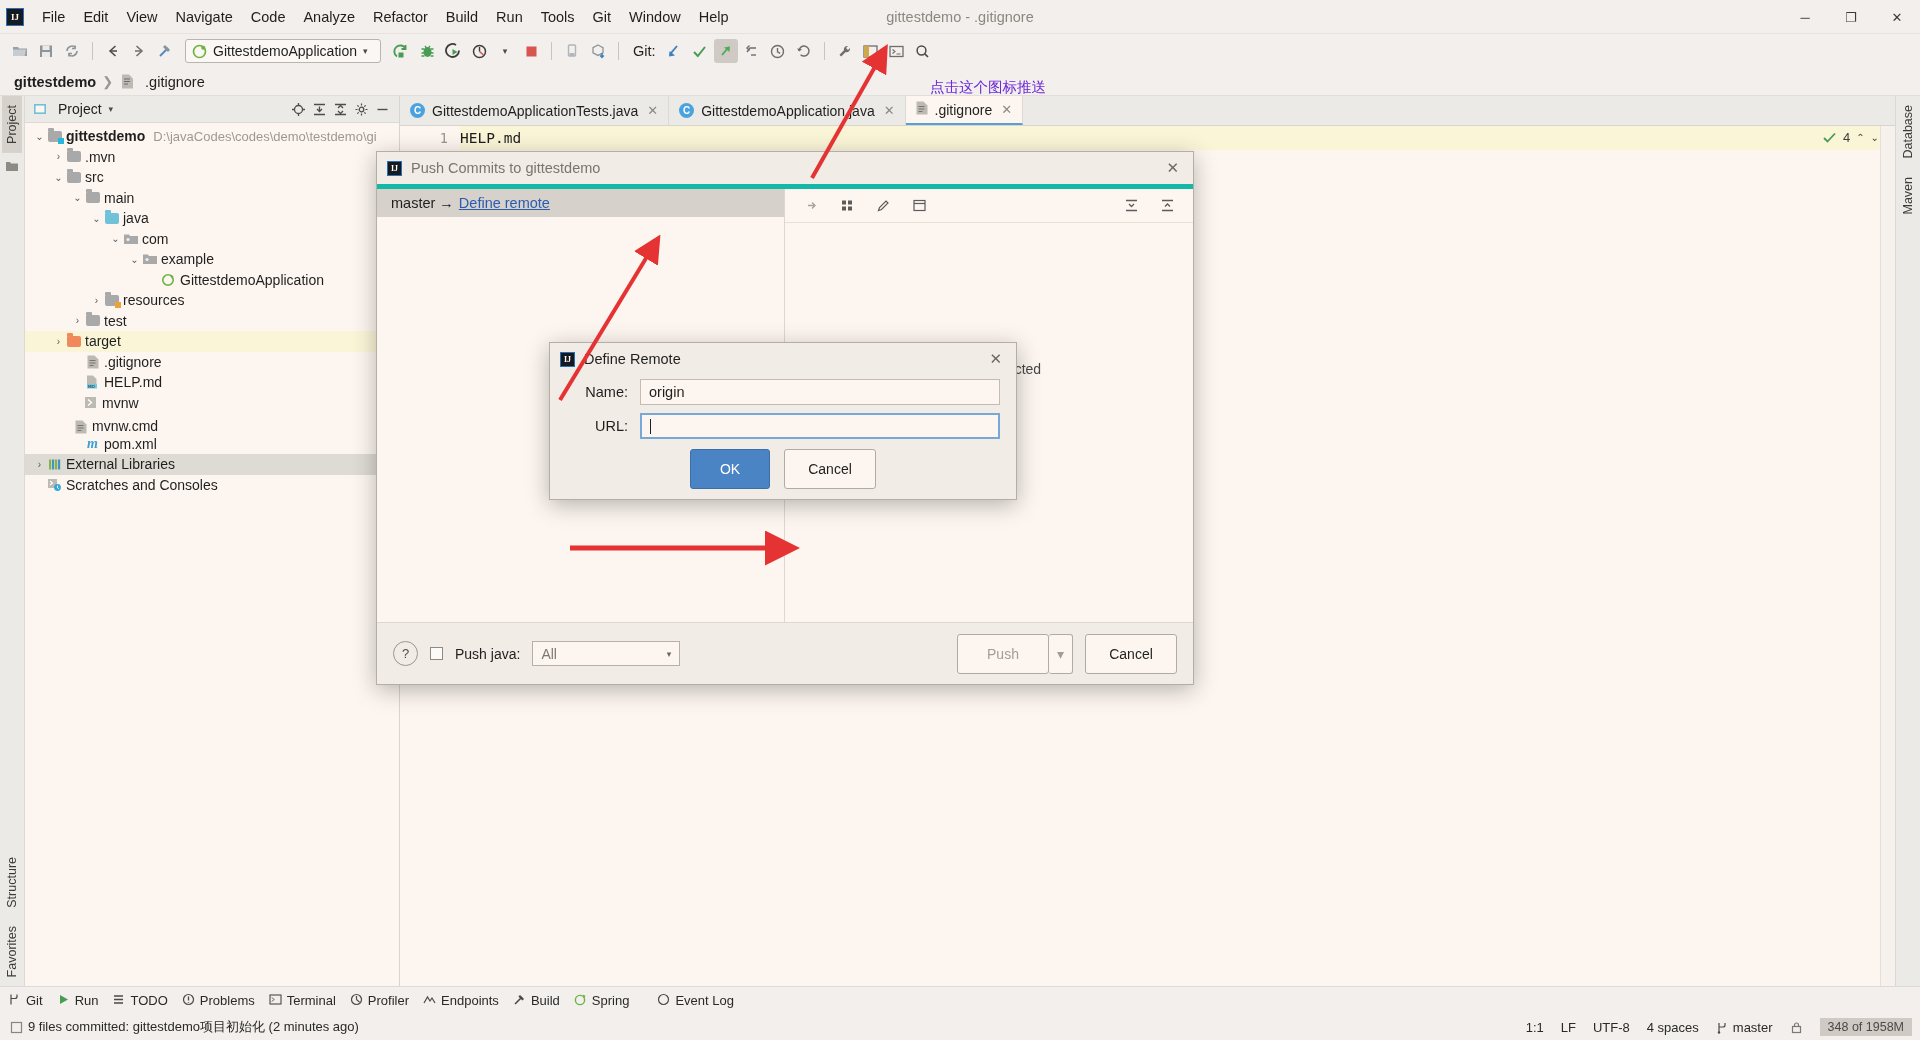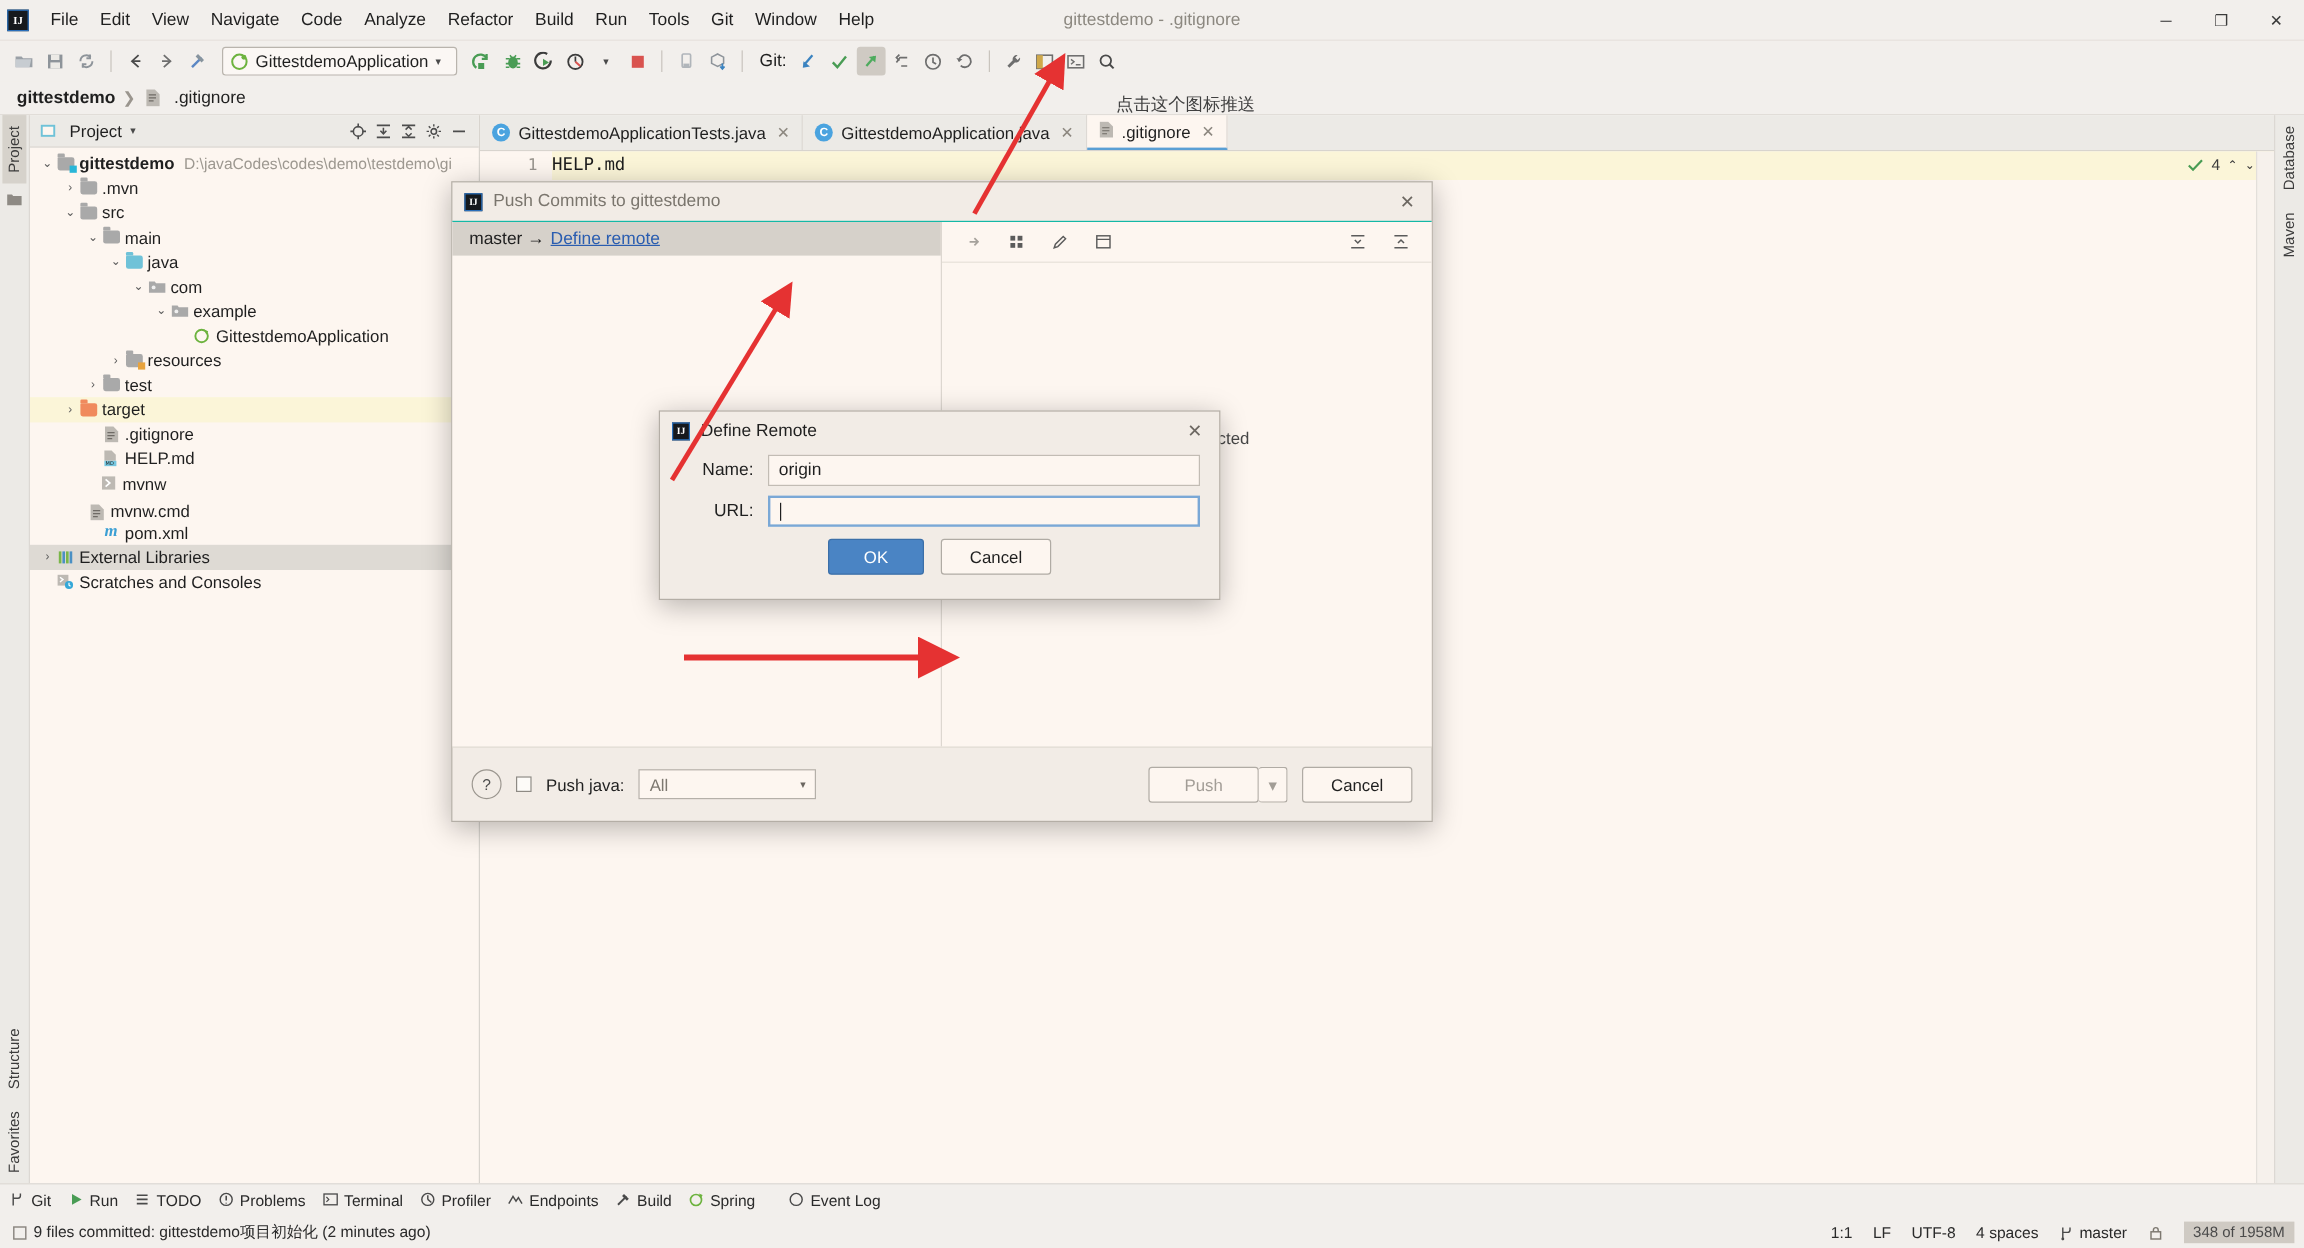--- a/index.html
+++ b/index.html
@@ -140,60 +140,60 @@
   }
   .dlg-title { height:32px; display:flex; align-items:center; padding:0 10px; gap:9px;
                font-size:14.5px; color:#7a756d; }
   .dlg-title .t { flex:1; }
   .dlg-x { color:#6d6862; font-size:15px; padding:0 4px; }
   .ij-mini { width:15px;height:15px;background:#16191d;border:1px solid #2a6fbb;color:#fff;
              font-size:8px;line-height:13px;text-align:center;font-weight:bold;
              font-family:"Liberation Serif", serif;}
 
   #push-dialog { left:376px; top:151px; width:818px; height:534px; }
-  .push-body { display:flex; height:438px; border-top:1px solid #14b8a6; }
+  .push-body { display:flex; height:438px; border-top:5px solid #14b8a6; }
   .push-left { width:408px; background:#fdf6f0; border-right:1px solid #ddd7d0; }
   .push-branchrow { height:28px; background:#d6d1ca; display:flex; align-items:center;
                     padding:0 14px; font-size:14.5px; }
   .push-branchrow a { color:#2a5db0; text-decoration:underline; margin-left:5px;}
   .push-right { flex:1; background:#fdf6f0; position:relative; }
   .push-rtoolbar { height:34px; display:flex; align-items:center; gap:12px; padding:0 14px;
                    border-bottom:1px solid #e6e0d9; }
   .push-rtoolbar .sp { flex:1; }
   .push-nothing { position:absolute; left:0; right:0; top:172px; text-align:center;
                   color:#474747; font-size:14px; }
   .push-foot { height:62px; display:flex; align-items:center; padding:0 16px; gap:12px;
                border-top:1px solid #ddd7d0; }
   .helpbtn { width:25px;height:25px;border-radius:50%;border:1px solid #9b968f;
              display:flex;align-items:center;justify-content:center;font-size:13px;color:#4b4b4b; }
   .cb { width:13px;height:13px;border:1px solid #8e8a84;background:#fdfbf8;}
   .lbl { font-size:14px; }
   .combo { width:148px;height:25px;background:#fdf6f0;border:1px solid #b5b0a9;
            display:flex;align-items:center;padding:0 8px;font-size:14px;color:#7d7870; }
   .combo .ar { margin-left:auto; font-size:9px; color:#6b6660; }
-  .btn { height:30px; min-width:92px; padding:0 16px; background:#fdf6f0;
+  .btn { height:40px; min-width:92px; padding:0 16px; background:#fdf6f0;
          border:1px solid #b0aba4; border-radius:3px; font-size:14px; color:#1f1f1f;
          display:flex;align-items:center;justify-content:center; }
   .btn.dis { color:#a29d96; }
   .btn.split { min-width:0; width:24px; padding:0; border-left:none; }
   .btn.primary { background:#4a84c4; border-color:#3b6fa8; color:#fff; min-width:80px; }
 
   
   #define-remote-dialog { left:549px; top:342px; width:468px; height:158px; }
   .dr-row { display:flex; align-items:center; padding:0 16px; gap:12px; height:34px; }
   .dr-row .cap { width:62px; text-align:right; font-size:14.5px; }
   .dr-input { flex:1; height:26px; background:#fdf6f0; border:1px solid #c2bcb4;
               display:flex; align-items:center; padding:0 8px; font-size:14.5px; }
   .dr-input.focus { border:2px solid #7aa8d6; }
   .caret-bar { width:1px; height:15px; background:#1f1f1f; }
   .dr-hint { text-align:center; color:#e03a3a; font-size:14.5px; padding-left:50px;}
   .dr-foot { display:flex; justify-content:center; gap:14px; margin-top:6px; }
 
   
-  .annot-text { position:absolute; color:#404040; font-size:14.5px; pointer-events:none; }
+  .annot-text { position:absolute; color:#6d28d9; font-size:14.5px; pointer-events:none; }
   svg.arrows { position:absolute; inset:0; pointer-events:none; }
 </style>
 </head>
 <body>
 
 <div class="app">
 
   <div class="menubar">
     <div class="ij-logo">IJ</div>
     <div class="menu-item">File</div>

